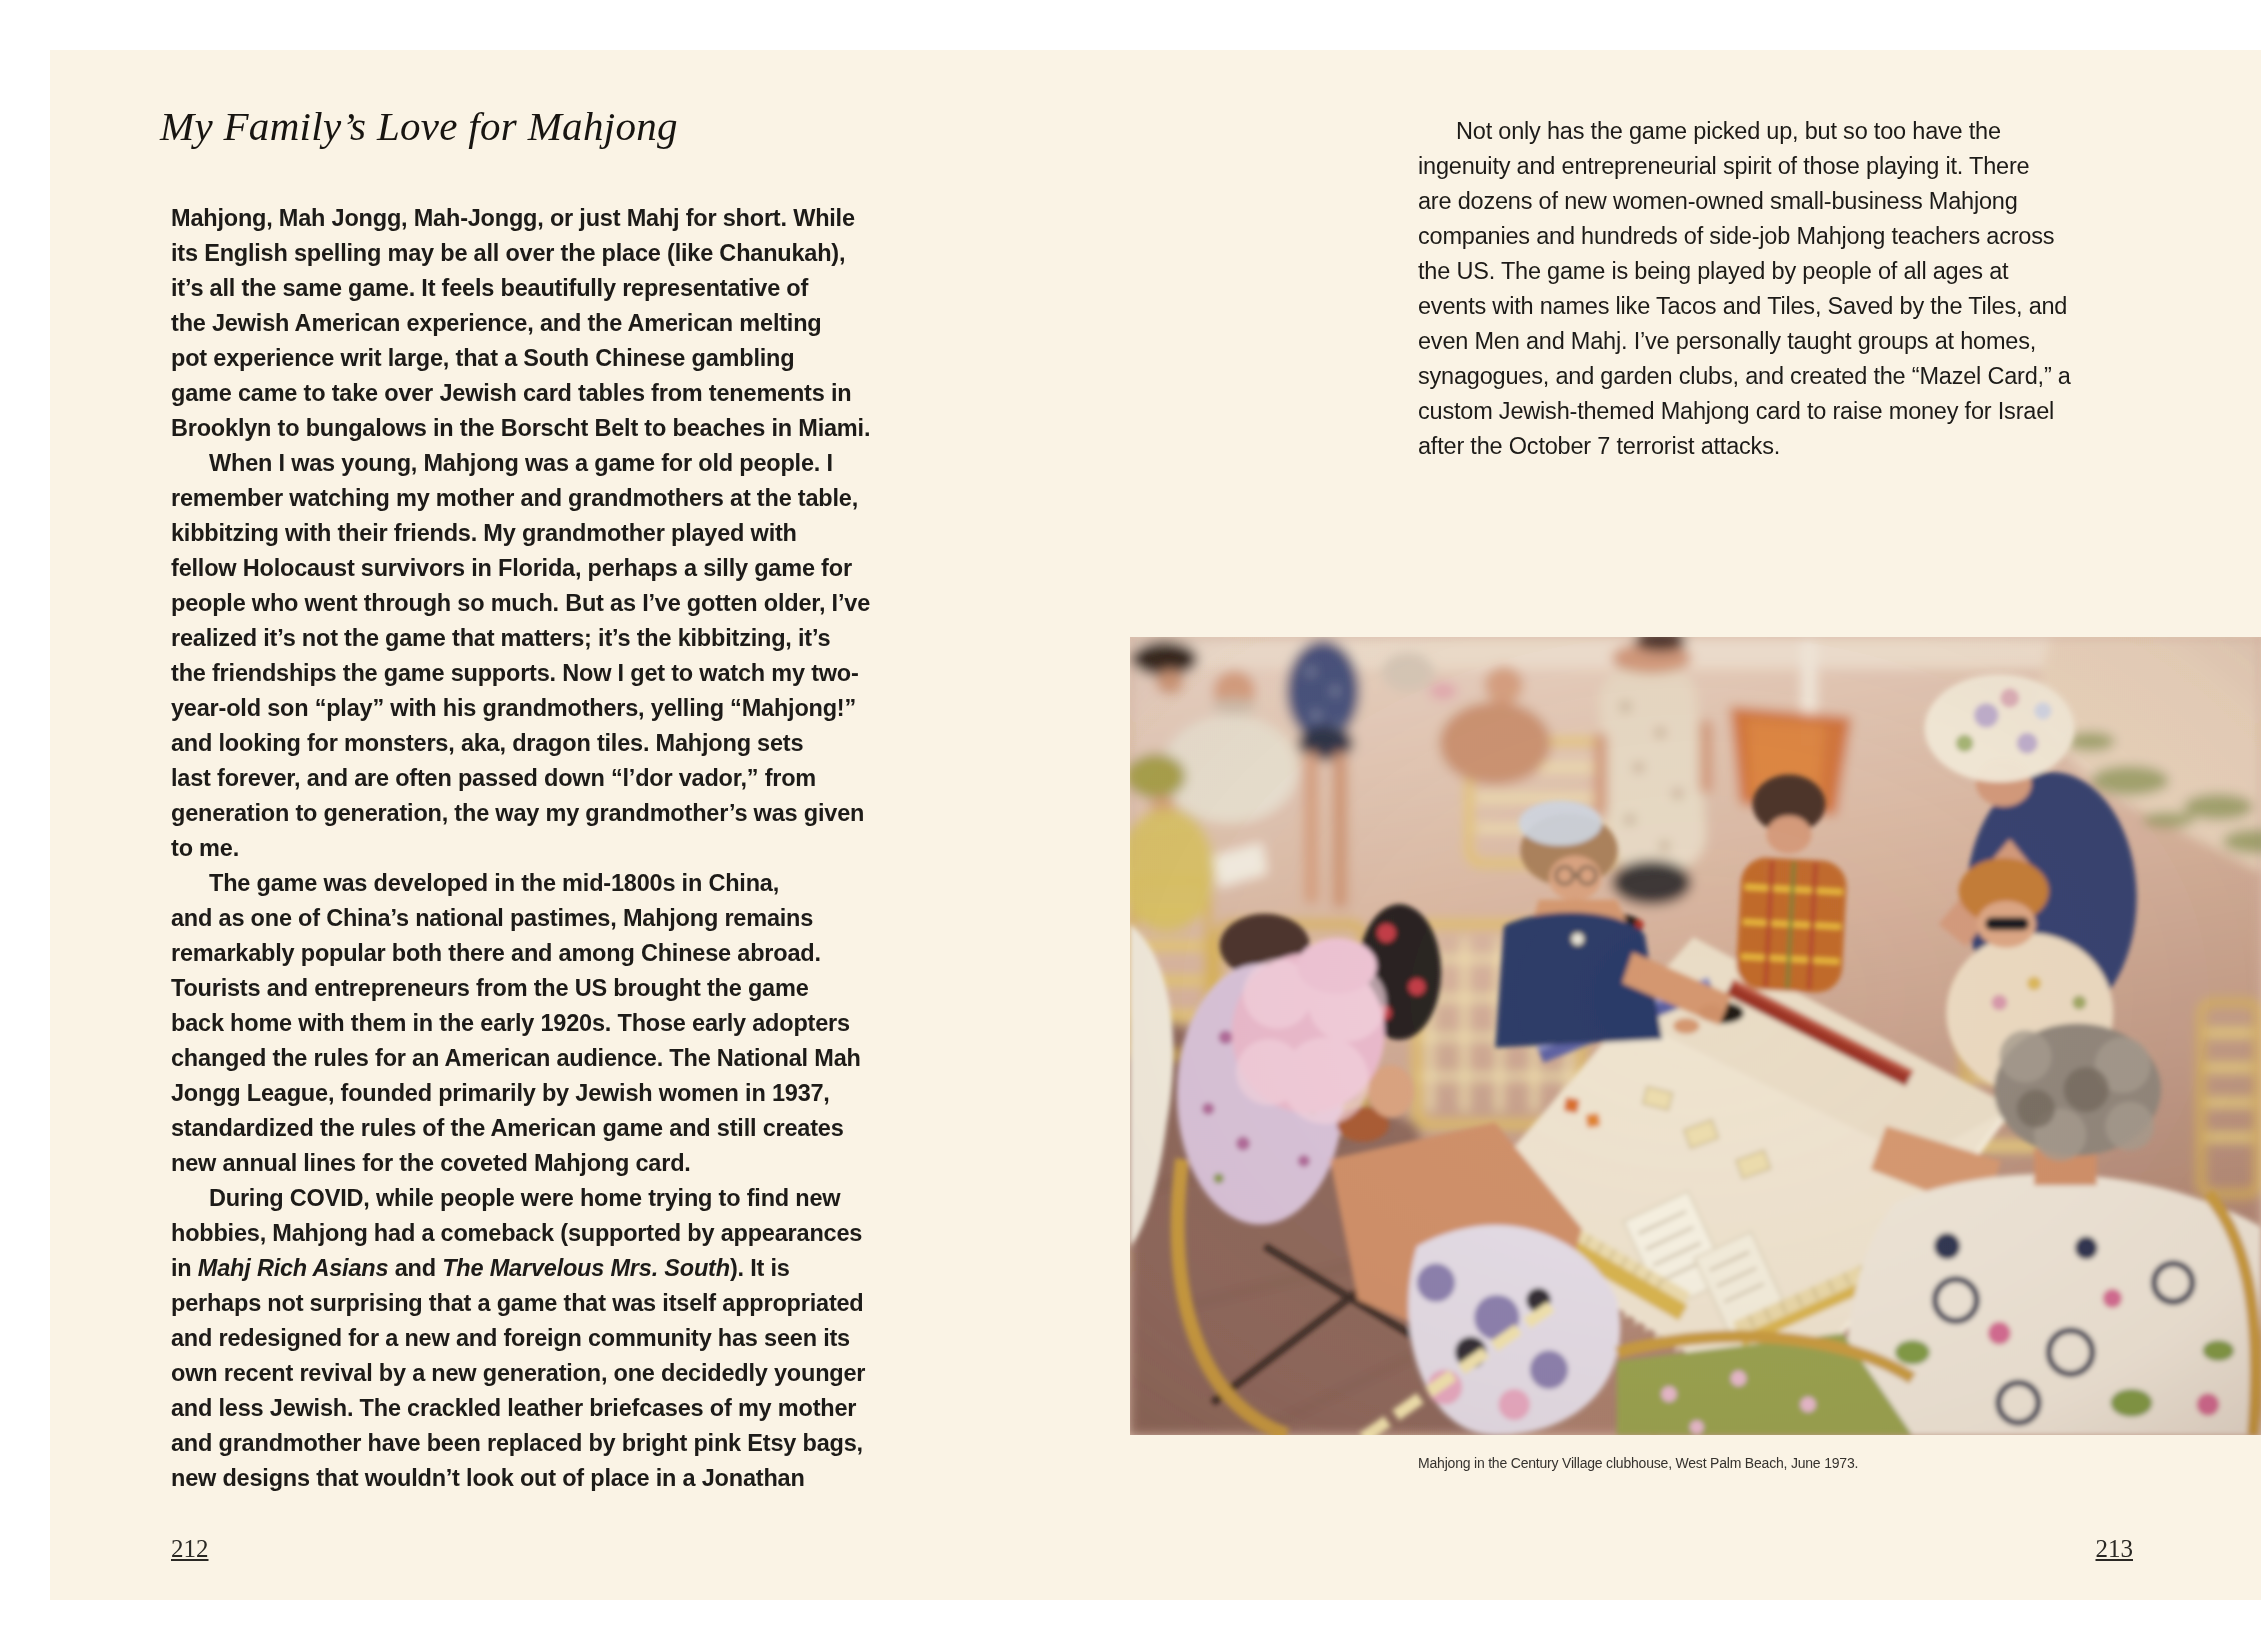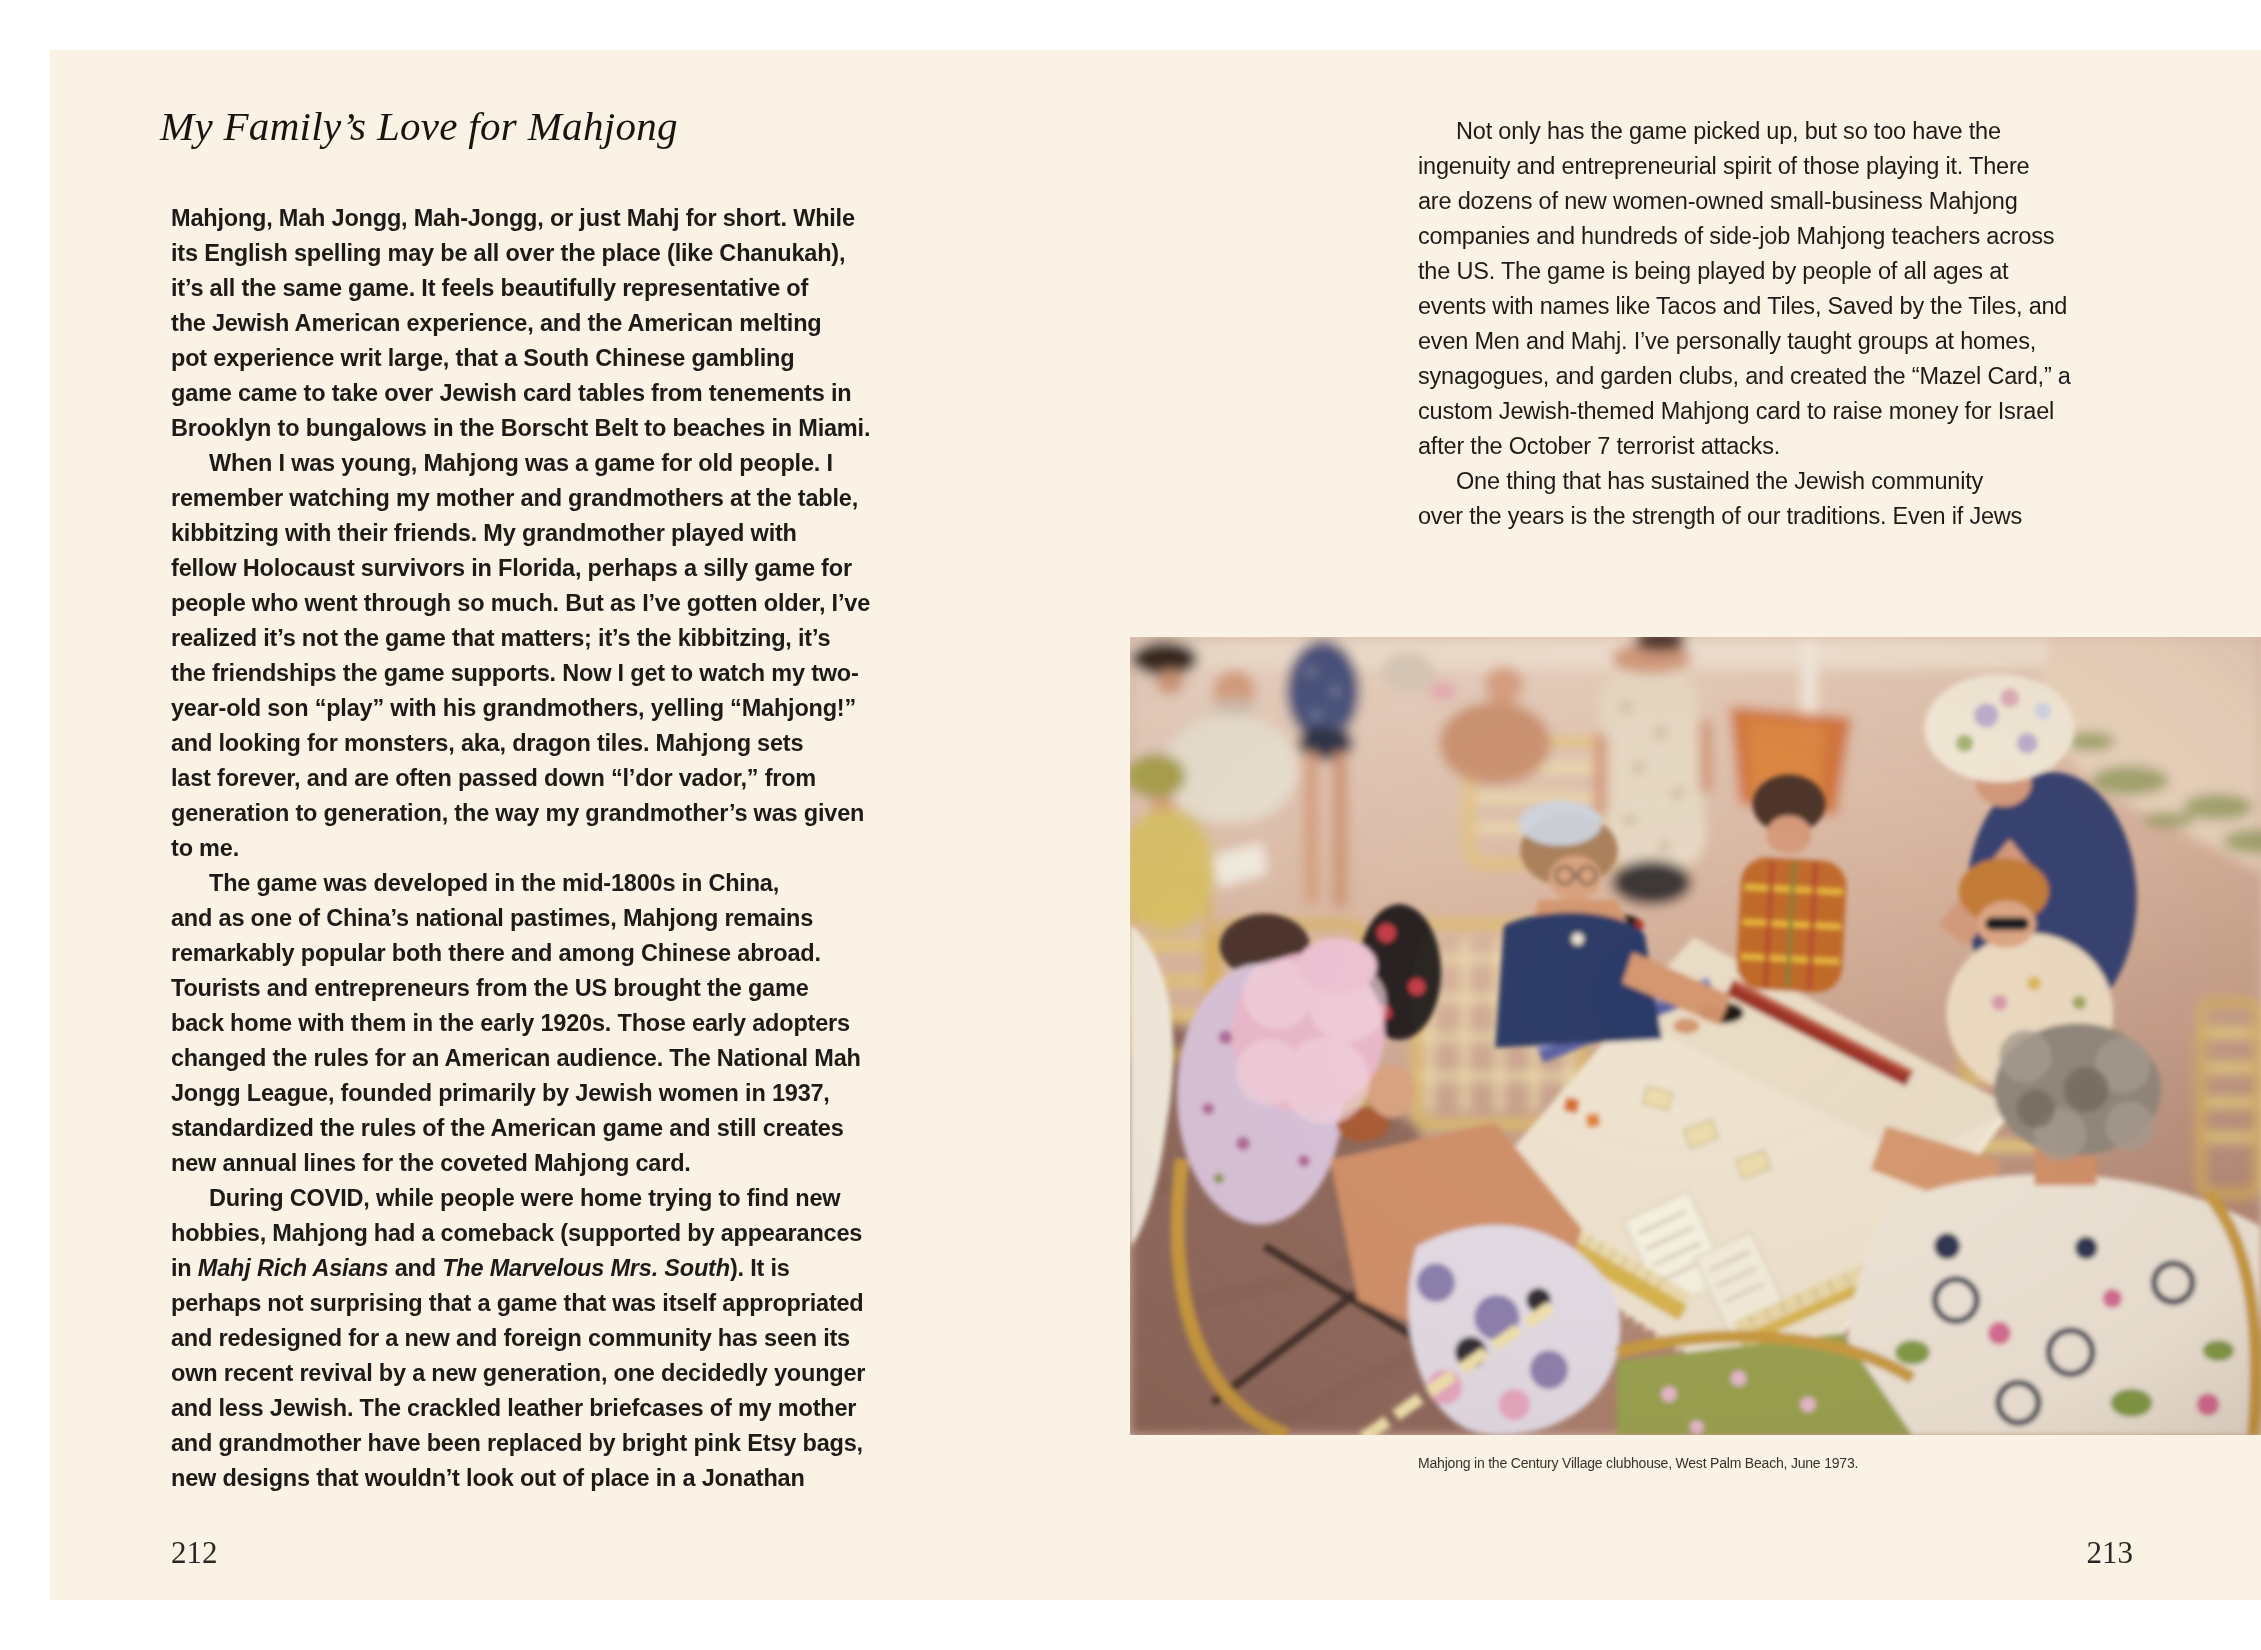--- a/index.html
+++ b/index.html
@@ -29,21 +29,21 @@
     position:absolute;left:1080px;top:587px;width:1131px;height:798px;
     overflow:hidden;background:#d8b9a6;
   }
   .photo-frame svg{display:block;width:100%;height:100%;}
   .photo-caption{
     position:absolute;left:1368px;top:1405px;width:783px;
     font-size:14px;letter-spacing:-0.2px;color:#35322e;
   }
   .page-number{
     position:absolute;font-family:"Liberation Serif",serif;
-    font-size:31px;color:#2a2824;top:1485px;
+    font-size:25px;color:#2a2824;top:1485px;text-decoration:underline;
   }
   .page-number.left{left:121px;}
   .page-number.right{left:1412px;width:671px;text-align:right;}
 </style>
 </head>
 <body>
 
 <div class="spread">
 
   <div>
@@ -95,22 +95,20 @@
         <p class="para indent"><span>Not only has the game picked up, but so too have the
 ingenuity and entrepreneurial spirit of those playing it. There
 are dozens of new women-owned small-business Mahjong
 companies and hundreds of side-job Mahjong teachers across
 the US. The game is being played by people of all ages at
 events with names like Tacos and Tiles, Saved by the Tiles, and
 even Men and Mahj. I’ve personally taught groups at homes,
 synagogues, and garden clubs, and created the “Mazel Card,” a
 custom Jewish-themed Mahjong card to raise money for Israel
 after the October 7 terrorist attacks.</span></p>
-        <p class="para indent"><span>One thing that has sustained the Jewish community
-over the years is the strength of our traditions. Even if Jews</span></p>
       </div>
 
     <div class="photo-frame">
       <svg viewBox="0 0 1301 917" preserveAspectRatio="none">
         <defs>
           <linearGradient id="bg" x1="0" y1="0" x2="0.25" y2="1">
             <stop offset="0" stop-color="#ecd9c9"></stop>
             <stop offset="0.45" stop-color="#d6b29c"></stop>
             <stop offset="1" stop-color="#a97f6d"></stop>
           </linearGradient>

